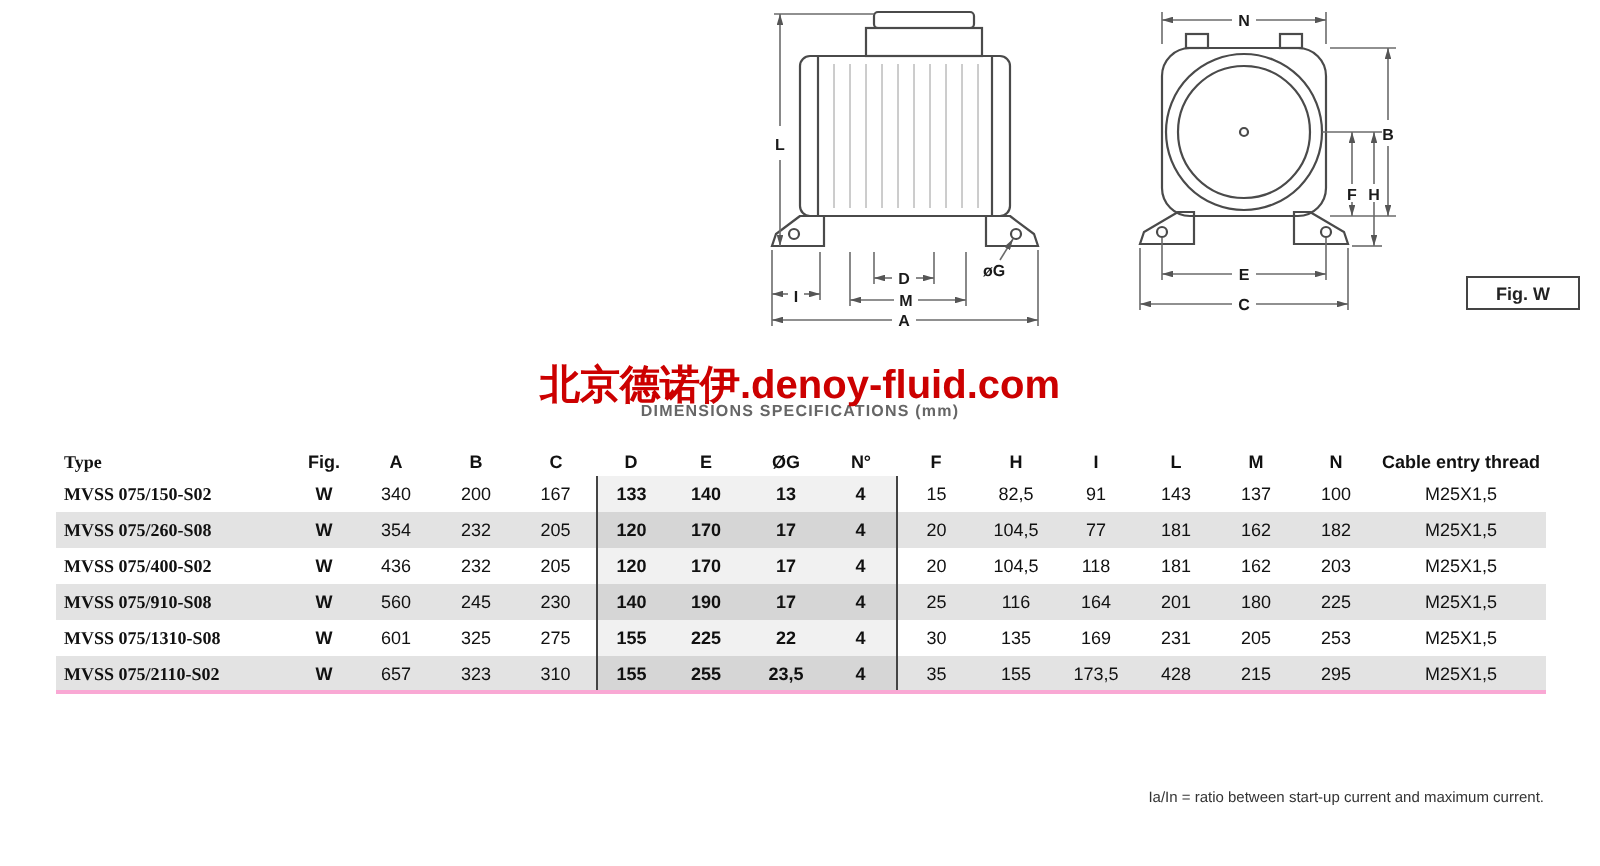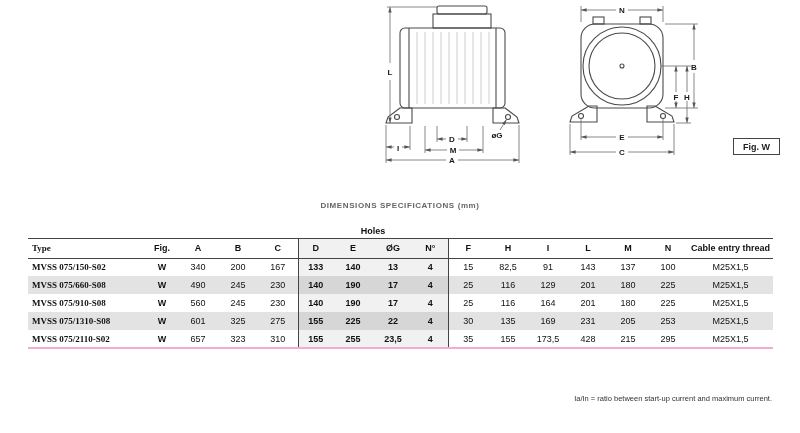--- a/index.html
+++ b/index.html
@@ -7,21 +7,21 @@
   body { font-family:"Liberation Sans", sans-serif; }
   .page { position:relative; width:800px; height:433px; background:#fff; overflow:hidden; }
 
   
   .drawings { position:absolute; left:0; top:0; }
   .part rect, .part path, .part circle, .part line { fill:none; stroke:#4a4a4a; stroke-width:1.1; }
   .ribs line { stroke:#9a9a9a; stroke-width:0.5; }
   .dim line { stroke:#6b6b6b; stroke-width:0.8; fill:none; }
   .dim text { fill:#1a1a1a; font-size:8px; font-weight:bold; text-anchor:middle; font-family:"Liberation Sans", sans-serif; }
 
-  .fig-box { position:absolute; left:733px; top:138px; width:47px; height:17px; border:1px solid #444;
+  .fig-box { position:absolute; left:733px; top:138px; width:57px; height:17px; border:1px solid #444;
              display:flex; align-items:center; justify-content:center; font-size:9px; font-weight:bold; color:#222; background:#fff; }
 
   .section-header { position:absolute; top:201px; left:0; width:100%; text-align:center;
                     font-size:8px; font-weight:bold; color:#666; letter-spacing:0.6px; z-index:1; }
   .watermark { position:absolute; top:179px; left:0; width:100%; text-align:center;
                font-size:20px; font-weight:bold; z-index:2; }
 
   
   table { position:absolute; left:28px; top:224px; width:745px; border-collapse:collapse;
           table-layout:fixed; font-size:9px; color:#111; }
@@ -160,20 +160,21 @@
         <line x1="616" y1="152" x2="570" y2="152" marker-end="url(#ar)"></line>
         <line x1="628" y1="152" x2="674" y2="152" marker-end="url(#ar)"></line>
         <text x="622" y="155">C</text>
       </g>
     </g>
   </svg>
 
   <div class="fig-box">Fig. W</div>
 
   <div class="section-header">DIMENSIONS SPECIFICATIONS (mm)</div>
+  <div class="watermark" style="color: rgb(204, 0, 0);">北京德诺伊.denoy-fluid.com</div>
 
   <table>
       <colgroup>
         <col style="width: 118px;">
         <col style="width: 32px;">
         <col style="width: 40px;">
         <col style="width: 40px;">
         <col style="width: 40px;">
         <col style="width: 35px;">
         <col style="width: 40px;">
@@ -181,25 +182,20 @@
         <col style="width: 35px;">
         <col style="width: 40px;">
         <col style="width: 40px;">
         <col style="width: 40px;">
         <col style="width: 40px;">
         <col style="width: 40px;">
         <col style="width: 40px;">
         <col style="width: 85px;">
       </colgroup>
     <thead>
-        <tr>
-          <th colspan="5"></th>
-          <th colspan="4">Holes</th>
-          <th colspan="7"></th>
-        </tr>
         <tr>
           <th class="col-type">Type</th>
           <th>Fig.</th>
           <th>A</th>
           <th>B</th>
           <th>C</th>
           <th class="holes holes-l">D</th>
           <th class="holes">E</th>
           <th class="holes">ØG</th>
           <th class="holes holes-r">N°</th>
@@ -225,35 +221,53 @@
           <td class="holes holes-r">4</td>
           <td>15</td>
           <td>82,5</td>
           <td>91</td>
           <td>143</td>
           <td>137</td>
           <td>100</td>
           <td>M25X1,5</td>
         </tr>
         <tr>
-          <td class="col-type">MVSS 075/660-S08</td>
-          <td class="col-fig">W</td>
-          <td>490</td>
-          <td>245</td>
-          <td>230</td>
-          <td class="holes holes-l">140</td>
-          <td class="holes">190</td>
+          <td class="col-type">MVSS 075/260-S08</td>
+          <td class="col-fig">W</td>
+          <td>354</td>
+          <td>232</td>
+          <td>205</td>
+          <td class="holes holes-l">120</td>
+          <td class="holes">170</td>
           <td class="holes">17</td>
           <td class="holes holes-r">4</td>
-          <td>25</td>
-          <td>116</td>
-          <td>129</td>
-          <td>201</td>
-          <td>180</td>
-          <td>225</td>
+          <td>20</td>
+          <td>104,5</td>
+          <td>77</td>
+          <td>181</td>
+          <td>162</td>
+          <td>182</td>
+          <td>M25X1,5</td>
+        </tr>
+        <tr>
+          <td class="col-type">MVSS 075/400-S02</td>
+          <td class="col-fig">W</td>
+          <td>436</td>
+          <td>232</td>
+          <td>205</td>
+          <td class="holes holes-l">120</td>
+          <td class="holes">170</td>
+          <td class="holes">17</td>
+          <td class="holes holes-r">4</td>
+          <td>20</td>
+          <td>104,5</td>
+          <td>118</td>
+          <td>181</td>
+          <td>162</td>
+          <td>203</td>
           <td>M25X1,5</td>
         </tr>
         <tr>
           <td class="col-type">MVSS 075/910-S08</td>
           <td class="col-fig">W</td>
           <td>560</td>
           <td>245</td>
           <td>230</td>
           <td class="holes holes-l">140</td>
           <td class="holes">190</td>

